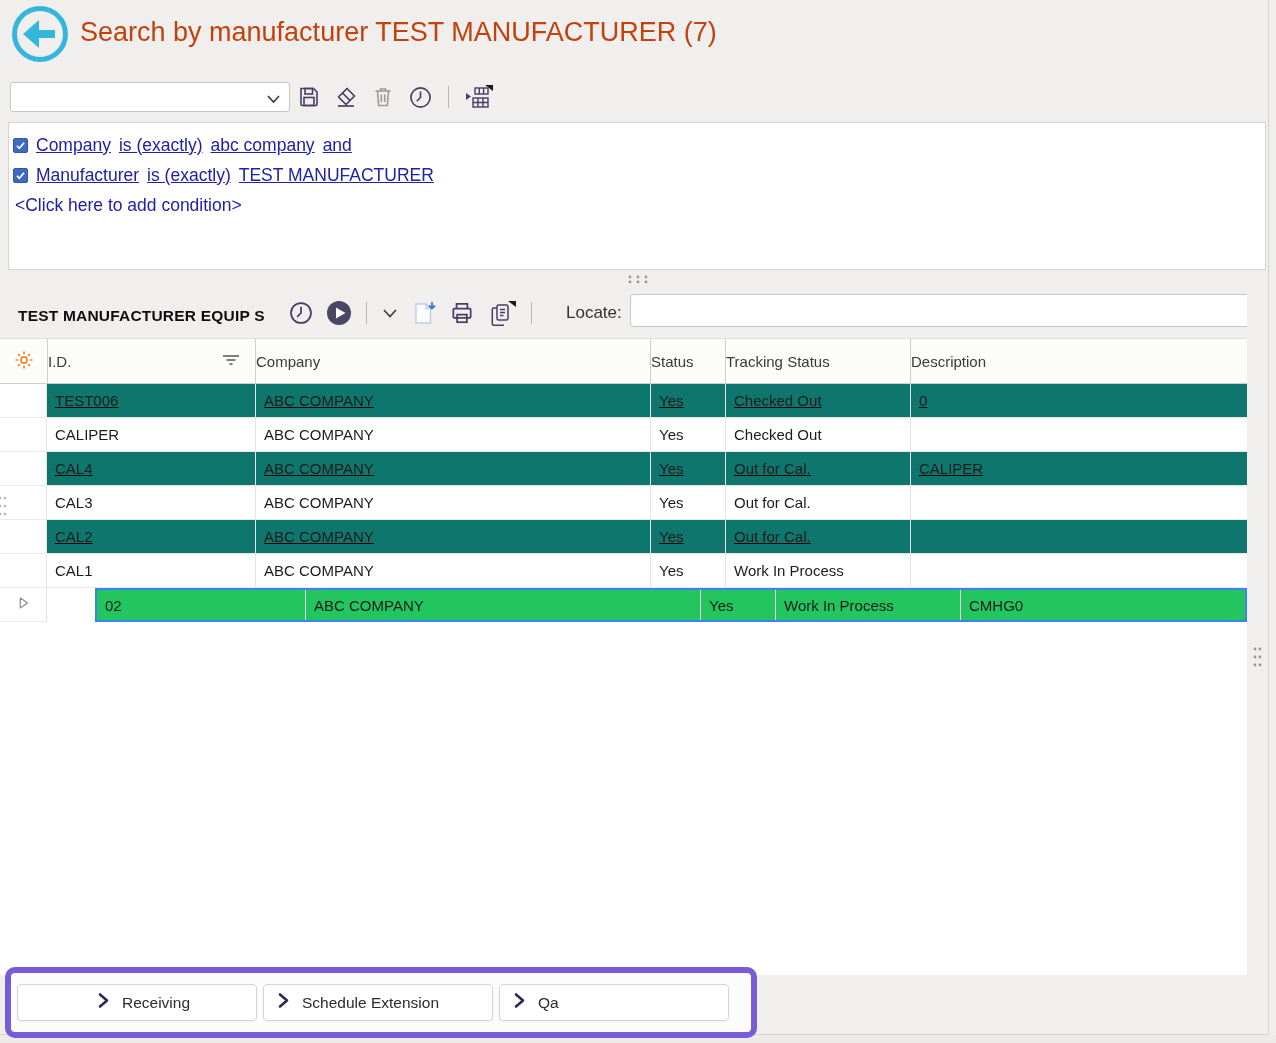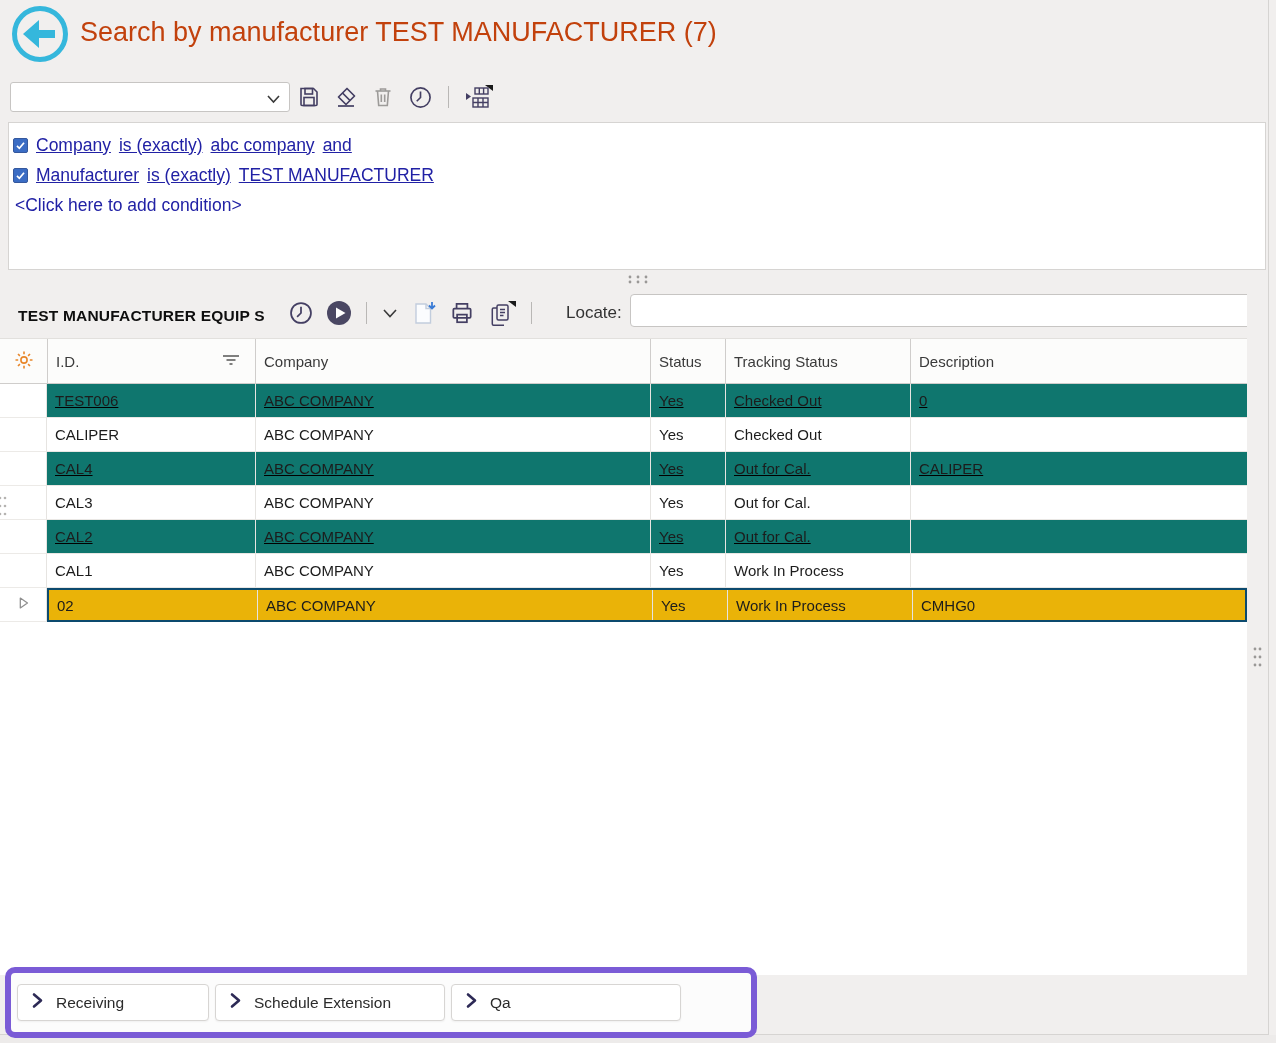--- a/index.html
+++ b/index.html
@@ -47,46 +47,46 @@
 
   
   .content-white { position:absolute; left:0; top:338px; width:1247px; height:637px; background:#fff; }
   .gray-strip-right { position:absolute; left:1247px; top:288px; width:29px; height:755px; background:#f1efee; }
   .win-edge-v { position:absolute; left:1268px; top:0; width:1px; height:1036px; background:#d6d4d2; }
   .win-edge-h { position:absolute; left:0; top:1034px; width:1269px; height:1px; background:#d6d4d2; }
   .win-bottom { position:absolute; left:0; top:1035px; width:1276px; height:8px; background:#edebea; }
 
   .grid-table { position:absolute; left:0; top:338px; width:1247px; }
   .thead { display:flex; height:46px; background:#fcfcfb; border-top:1px solid #e2e0dd; border-bottom:1px solid #cfcdcb; }
-  .th { display:flex; align-items:center; padding-left:8px; font-size:15px; color:#3a3a3a; }
+  .th { display:flex; align-items:center; font-size:15px; color:#3a3a3a; }
   .th + .th { border-left:1px solid #cfcdcb; }
   .c-sel { width:47px; flex:none; justify-content:center; padding-left:0; }
   .c-id { width:208px; flex:none; }
   .c-co { width:395px; flex:none; }
   .c-ac { width:75px; flex:none; }
   .c-tr { width:185px; flex:none; }
   .c-de { flex:1; }
   .th.c-id { justify-content:space-between; padding-right:14px; }
 
   .trow { display:flex; height:34px; }
   .selcell { width:47px; flex:none; background:#fff; border-bottom:1px solid #eceae7; border-right:1px solid #e6e4e1;
              display:flex; align-items:center; justify-content:center; }
   .rowbody { flex:1; display:flex; border-bottom:1px solid #e9e7e4; background:#fff; }
   .rowbody.alt { background:#0f766e;text-decoration:underline; }
   .td { display:flex; align-items:center; padding-left:8px; font-size:15px; color:#1c1c1c; overflow:hidden; white-space:nowrap; }
   .td + .td { border-left:1px solid #e6e4e1; }
-  .trow.selected .rowbody { border:2px solid #0c4a6e; background:#eab308; }
+  .trow.selected .rowbody { border:2px solid #3b82f6; background:#22c55e;margin-left:48px; }
 
   
   .hl-box { position:absolute; left:5px; top:967px; width:752px; height:71px; background:#fcfcfc;
             border:6px solid #7a5bd6; border-radius:10px; display:flex; align-items:center; gap:6px; padding:0 0 0 6px; z-index:5; }
   .ql-btn { height:37px; background:#fff; border:1px solid #d7d5d3; border-radius:4px; display:flex; align-items:center;
             gap:12px; padding-left:12px; cursor:pointer; box-shadow:0 1px 2px rgba(0,0,0,.05); }
   .ql-btn .lbl { font-size:15.5px; color:#2b2b2b; white-space:nowrap; }
-  .ql-btn.b1 { width:192px; }
+  .ql-btn.b1 { width:240px;justify-content:center; }
   .ql-btn.b2 { width:230px; }
   .ql-btn.b3 { width:230px; }
 </style>
 </head>
 <body>
 
 <div class="screen">
 
   <div class="back-btn">
     <span>

